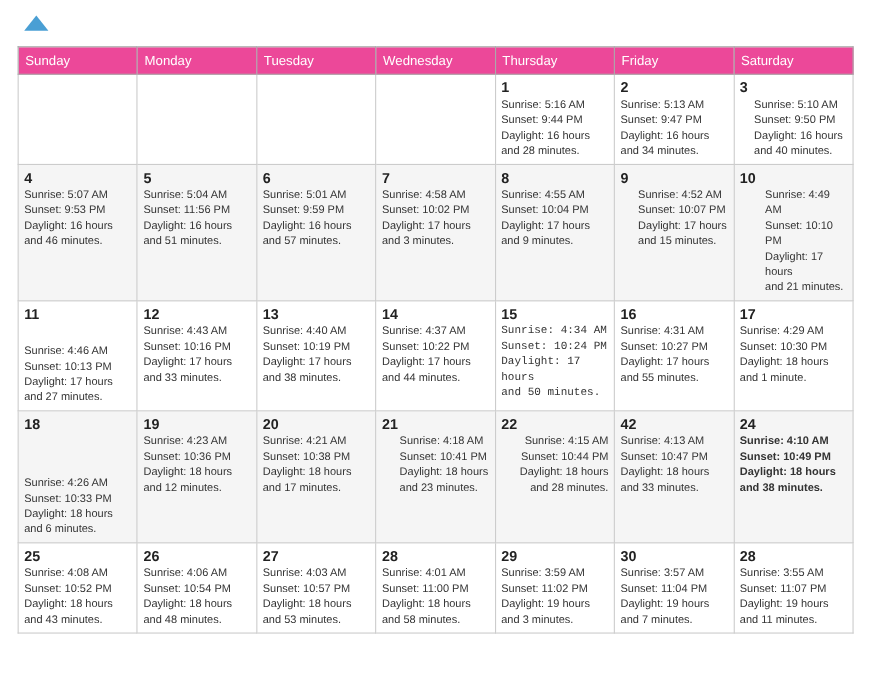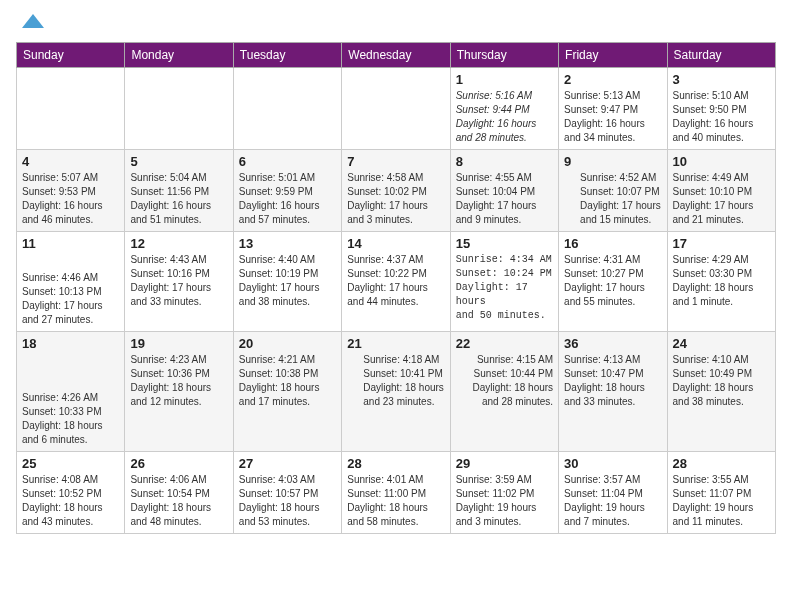--- a/index.html
+++ b/index.html
@@ -41,21 +41,21 @@
     .location-title {
       font-size: 15px;
       color: #333;
     }
     .calendar {
       width: 100%;
       border-collapse: collapse;
       font-size: 10.5px;
     }
     .calendar th {
-      background: #701a75;
+      background: #ec4899;
       color: #fff;
       text-align: left;
       padding: 5px 6px;
       font-size: 12px;
       font-weight: normal;
       border: 1px solid #aaa;
     }
     .calendar td {
       border: 1px solid #ccc;
       vertical-align: top;
@@ -116,35 +116,35 @@
       </tr>
   </thead>
   <tbody id="calendar-body">
   <tr>
         <td class="empty-cell"></td>
         <td class="empty-cell"></td>
         <td class="empty-cell"></td>
         <td class="empty-cell"></td>
         <td>
           <span class="day-num">1</span>
-          <div class="day-info" style="white-space: pre-line; font-style: italic;">Sunrise: 5:16 AM
+          <div class="day-info" style="white-space: pre-line;">Sunrise: 5:16 AM
 Sunset: 9:44 PM
 Daylight: 16 hours
 and 28 minutes.</div>
         </td>
         <td>
           <span class="day-num">2</span>
           <div class="day-info" style="white-space: pre-line;">Sunrise: 5:13 AM
 Sunset: 9:47 PM
 Daylight: 16 hours
 and 34 minutes.</div>
         </td>
         <td>
           <span class="day-num">3</span>
-          <div class="day-info" style="white-space: pre-line;">Sunrise: 5:10 AM
+          <div class="day-info" style="white-space: pre-line; margin-left: 13px;">Sunrise: 5:10 AM
 Sunset: 9:50 PM
 Daylight: 16 hours
 and 40 minutes.</div>
         </td>
       </tr>
       <tr>
         <td>
           <span class="day-num">4</span>
           <div class="day-info" style="white-space: pre-line;">Sunrise: 5:07 AM
 Sunset: 9:53 PM
@@ -181,21 +181,21 @@
         </td>
         <td>
           <span class="day-num">9</span>
           <div class="day-info" style="white-space: pre-line; margin-left: 16px;">Sunrise: 4:52 AM
 Sunset: 10:07 PM
 Daylight: 17 hours
 and 15 minutes.</div>
         </td>
         <td>
           <span class="day-num">10</span>
-          <div class="day-info" style="white-space: pre-line;">Sunrise: 4:49 AM
+          <div class="day-info" style="white-space: pre-line; margin-left: 23px;">Sunrise: 4:49 AM
 Sunset: 10:10 PM
 Daylight: 17 hours
 and 21 minutes.</div>
         </td>
       </tr>
       <tr>
         <td>
           <span class="day-num">11</span>
           <div class="day-info" style="white-space: pre-line; margin-top: 20px;">Sunrise: 4:46 AM
 Sunset: 10:13 PM
@@ -233,21 +233,21 @@
         <td>
           <span class="day-num">16</span>
           <div class="day-info" style="white-space: pre-line;">Sunrise: 4:31 AM
 Sunset: 10:27 PM
 Daylight: 17 hours
 and 55 minutes.</div>
         </td>
         <td>
           <span class="day-num">17</span>
           <div class="day-info" style="white-space: pre-line;">Sunrise: 4:29 AM
-Sunset: 03:30 PM
+Sunset: 10:30 PM
 Daylight: 18 hours
 and 1 minute.</div>
         </td>
       </tr>
       <tr>
         <td>
           <span class="day-num">18</span>
           <div class="day-info" style="white-space: pre-line; margin-top: 40px;">Sunrise: 4:26 AM
 Sunset: 10:33 PM
 Daylight: 18 hours
@@ -275,29 +275,29 @@
 and 23 minutes.</div>
         </td>
         <td>
           <span class="day-num">22</span>
           <div class="day-info" style="white-space: pre-line; text-align: right;">Sunrise: 4:15 AM
 Sunset: 10:44 PM
 Daylight: 18 hours
 and 28 minutes.</div>
         </td>
         <td>
-          <span class="day-num">36</span>
+          <span class="day-num">42</span>
           <div class="day-info" style="white-space: pre-line;">Sunrise: 4:13 AM
 Sunset: 10:47 PM
 Daylight: 18 hours
 and 33 minutes.</div>
         </td>
         <td>
           <span class="day-num">24</span>
-          <div class="day-info" style="white-space: pre-line;">Sunrise: 4:10 AM
+          <div class="day-info" style="white-space: pre-line; font-weight: bold;">Sunrise: 4:10 AM
 Sunset: 10:49 PM
 Daylight: 18 hours
 and 38 minutes.</div>
         </td>
       </tr>
       <tr>
         <td>
           <span class="day-num">25</span>
           <div class="day-info" style="white-space: pre-line;">Sunrise: 4:08 AM
 Sunset: 10:52 PM

